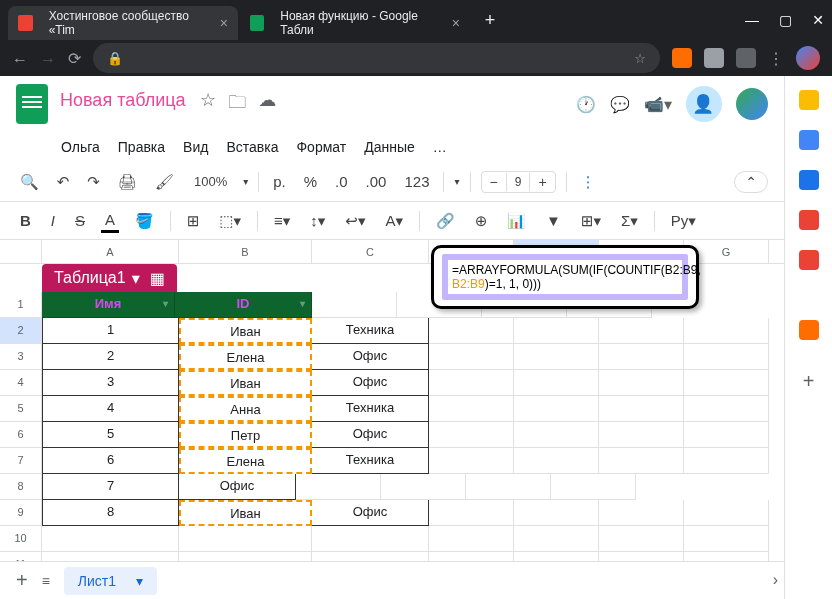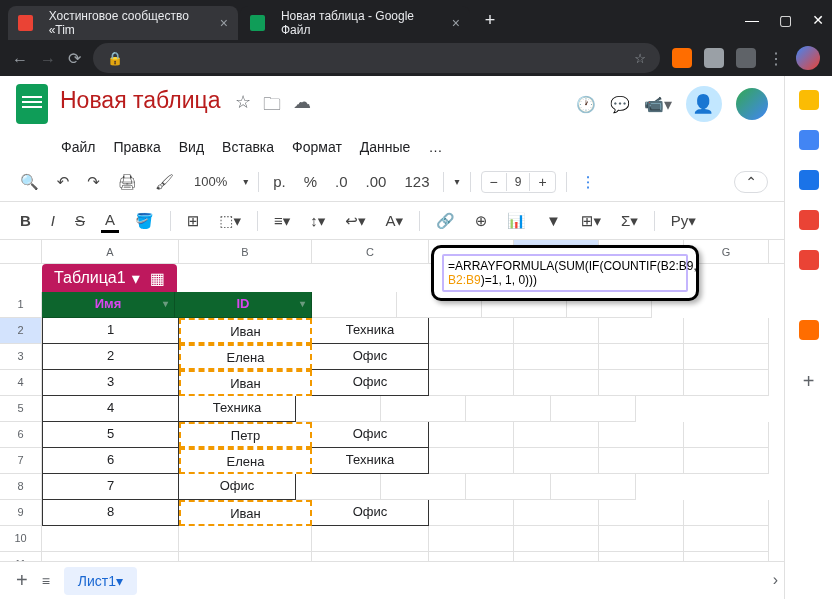--- a/index.html
+++ b/index.html
@@ -19,21 +19,21 @@
 .ext{width:20px;height:20px;border-radius:4px}
 .ext1{background:#ff6d00}
 .ext3{background:#9aa0a6}
 .ext4{background:#5f6368}
 .avatar{width:24px;height:24px;border-radius:50%;background:linear-gradient(135deg,#4285f4,#ea4335)}
 .sheets{background:#fff;height:523px;display:flex}
 .main{flex:1;display:flex;flex-direction:column}
 .header{height:56px;display:flex;align-items:center;padding:8px 16px;gap:12px}
 .logo{width:32px;height:40px;background:#0f9d58;border-radius:4px;position:relative}
 .logo:after{content:'';position:absolute;top:12px;left:6px;right:6px;height:2px;background:#fff;box-shadow:0 5px 0 #fff,0 10px 0 #fff}
-.docname{font-size:23px;color:#b91c1c}
+.docname{font-size:18px;color:#ec4899}
 .hicons{display:flex;gap:12px;color:#5f6368;font-size:18px}
 .hright{margin-left:auto;display:flex;align-items:center;gap:14px;color:#5f6368}
 .share{width:36px;height:36px;background:#c2e7ff;border-radius:50%;display:flex;align-items:center;justify-content:center;font-size:18px}
 .pavatar{width:32px;height:32px;border-radius:50%;background:linear-gradient(135deg,#34a853,#4285f4)}
 .menubar{height:30px;display:flex;align-items:center;padding:0 16px 0 54px;gap:4px;font-size:14px;color:#202124}
 .menuitem{padding:4px 7px;cursor:pointer}
 .toolbar1{height:40px;display:flex;align-items:center;padding:0 16px;gap:10px;color:#444;font-size:13px;border-bottom:1px solid #e0e0e0}
 .tbtn{cursor:pointer;padding:2px 4px;font-size:15px;color:#444}
 .zoom{padding:2px 6px}
 .zoombox{display:flex;align-items:center;border:1px solid #dadce0;border-radius:4px}
@@ -54,43 +54,43 @@
 .rh.sel{background:#d3e3fd}
 .cell{border-right:1px solid #e0e0e0;border-bottom:1px solid #e0e0e0;text-align:center;font-size:13px;line-height:24px;background:#fff;color:#202124}
 .cA{width:137px}.cB{width:133px}.cC{width:117px}.cD{width:85px}.cE{width:85px}.cF{width:85px}.cG{width:85px}
 .tablelabel{height:28px;display:flex;align-items:center;margin-left:42px}
 .tlabel{background:#be185d;color:#fff;padding:5px 12px;font-size:16px;border-radius:4px 4px 0 0;display:flex;align-items:center;gap:6px}
 .thcell{background:#0d652d;color:#d946ef;font-weight:bold;border-right:1px solid #0a5223;border-bottom:1px solid #0a5223;position:relative}
 .thcell:after{content:'▾';position:absolute;right:6px;color:#6b9b7f;font-size:10px}
 .datacell{border:1px solid #333;border-top:none;border-left:none}
 .dashborder{border:2px dashed #f29900!important}
 .sheetbar{height:38px;border-top:1px solid #e0e0e0;display:flex;align-items:center;padding:0 16px;gap:14px;color:#5f6368;font-size:14px}
-.sheetname{background:#e8f0fe;padding:6px 14px;border-radius:4px;color:#1967d2;display:flex;align-items:center;gap:0}
+.sheetname{background:#e8f0fe;padding:6px 14px;border-radius:4px;color:#1967d2;display:flex;align-items:center;gap:20px}
 .sidepanel{width:48px;border-left:1px solid #e0e0e0;display:flex;flex-direction:column;align-items:center;padding-top:14px;gap:20px}
 .sp{width:20px;height:20px;border-radius:4px}
 .sp1{background:#fbbc04}.sp2{background:#4285f4}.sp3{background:#1a73e8}.sp4{background:#ea4335}.sp5{background:#ff6d00}
 .spplus{font-size:20px;color:#5f6368;margin-top:10px}
 .formula{position:absolute;top:5px;left:431px;width:268px;background:#fff;border:3px solid #000;border-radius:10px;padding:6px 8px;font-size:12px;font-family:monospace;z-index:10;box-shadow:3px 3px 5px rgba(0,0,0,0.3)}
-.formula .inner{border:2px solid #c4b5fd;padding:3px 4px;border-radius:2px}
+.formula .inner{border:6px solid #c4b5fd;padding:3px 4px;border-radius:2px}
 .formula .orange{color:#f29900}
 .addfunc{position:absolute;top:44px;left:445px;font-size:12px;color:#5f6368;z-index:9}
 .rightarrow{position:absolute;bottom:10px;right:54px;color:#5f6368;font-size:16px}
 </style>
 </head>
 <body>
 
 <div class="titlebar">
   <div class="tab">
     <div class="tab-favicon fav-red"></div>
     <span>Хостинговое сообщество «Tim</span>
     <span class="tab-close">×</span>
   </div>
   <div class="tab active">
     <div class="tab-favicon fav-green"></div>
-    <span>Новая таблица - Google Файл</span>
+    <span>Новая функцию - Google Табли</span>
     <span class="tab-close">×</span>
   </div>
   <div class="newtab">+</div>
   <div class="wincontrols">
     <span>—</span>
     <span>▢</span>
     <span>✕</span>
   </div>
 </div>
 
@@ -123,21 +123,21 @@
     </div>
     <div class="hright">
       <span>🕐</span>
       <span>💬</span>
       <span>📹▾</span>
       <div class="share">👤</div>
       <div class="pavatar"></div>
     </div>
   </div>
   <div class="menubar">
-    <span class="menuitem">Файл</span>
+    <span class="menuitem">Ольга</span>
     <span class="menuitem">Правка</span>
     <span class="menuitem">Вид</span>
     <span class="menuitem">Вставка</span>
     <span class="menuitem">Формат</span>
     <span class="menuitem">Данные</span>
     <span class="menuitem">…</span>
   </div>
   <div class="toolbar1">
     <span class="tbtn">🔍</span>
     <span class="tbtn">↶</span>
@@ -243,20 +243,21 @@
             <div class="cell datacell cB dashborder">Иван</div>
             <div class="cell datacell cC">Офис</div>
             <div class="cell cD"></div>
             <div class="cell cE"></div>
             <div class="cell cF"></div>
             <div class="cell cG"></div>
           </div>
           <div class="row">
             <div class="rh">5</div>
             <div class="cell datacell cA" style="border-left: 1px solid rgb(51, 51, 51);">4</div>
+            <div class="cell datacell cB dashborder">Анна</div>
             <div class="cell datacell cC">Техника</div>
             <div class="cell cD"></div>
             <div class="cell cE"></div>
             <div class="cell cF"></div>
             <div class="cell cG"></div>
           </div>
           <div class="row">
             <div class="rh">6</div>
             <div class="cell datacell cA" style="border-left: 1px solid rgb(51, 51, 51);">5</div>
             <div class="cell datacell cB dashborder">Петр</div>

